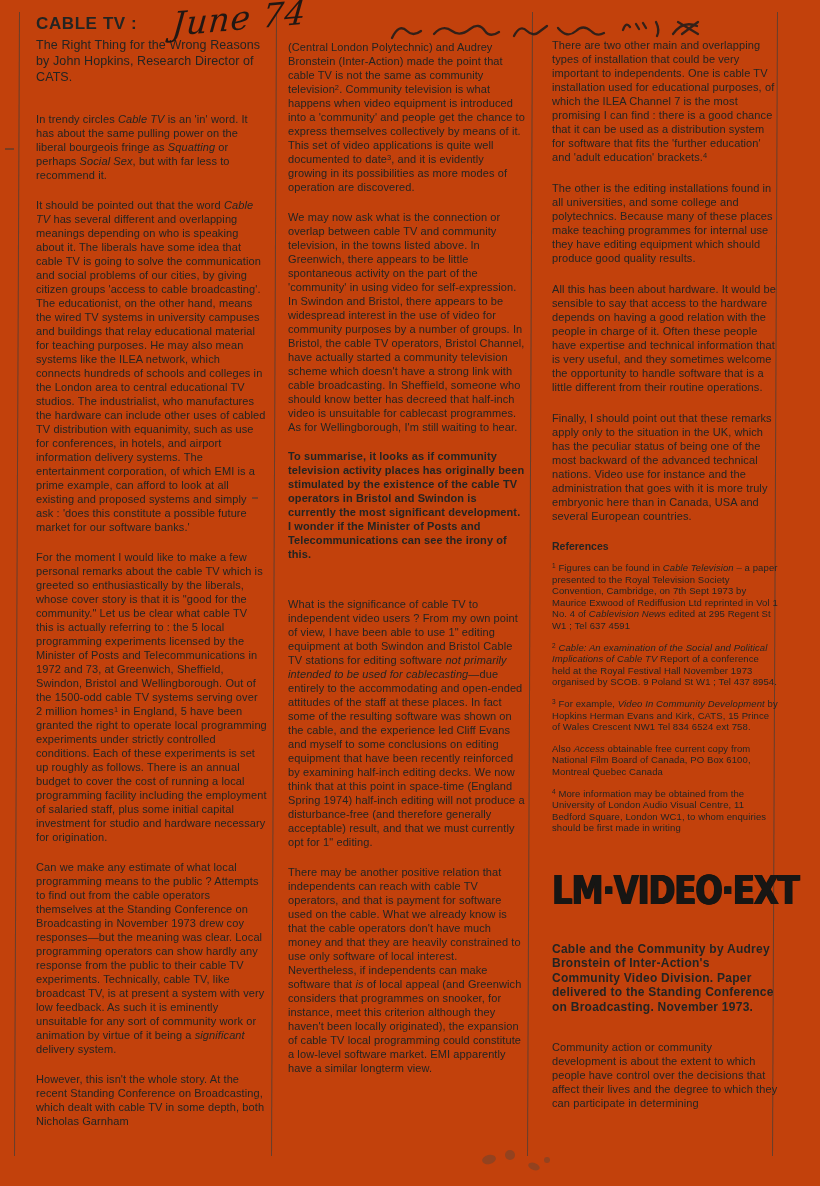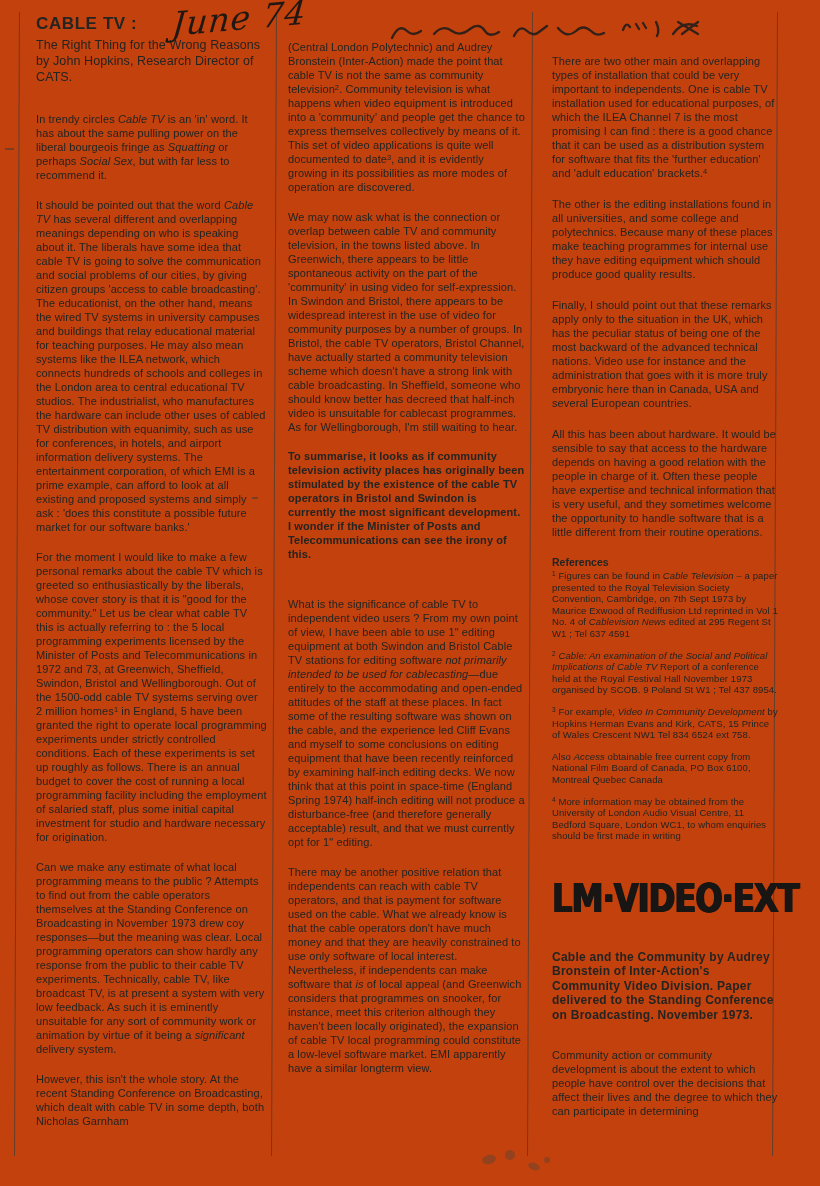--- a/index.html
+++ b/index.html
@@ -3,27 +3,27 @@
 <meta charset="utf-8">
 <style>
   html,body{margin:0;padding:0;background:#dcdad5;}
   .page{position:relative;width:820px;height:1186px;background:#c2410c;
         font-family:"Liberation Sans",sans-serif;color:#242422;overflow:hidden;}
   .vrule{position:absolute;top:12px;height:1144px;width:1.2px;background:#3e3d3a;
          opacity:.7;transform:rotate(.25deg);transform-origin:top center;}
   .col{position:absolute;}
   .col1{left:36px;top:14px;width:231px;}
   .col2{left:288px;top:24px;width:237px;}
-  .col3{left:552px;top:38px;width:226px;}
+  .col3{left:552px;top:22px;width:226px;}
   .col p{margin:16px 0 15px 0;font-size:11px;line-height:14px;letter-spacing:.1px;text-align:left;}
   h1.title{font-size:17px;margin:0 0 3px 0;font-weight:bold;letter-spacing:.6px;}
   h2.subtitle{font-size:12.5px;line-height:16px;margin:0 0 27px 0;font-weight:normal;letter-spacing:.1px;}
   .bold-para{font-weight:bold;letter-spacing:.25px;margin:5px 0 36px 0 !important;line-height:14.5px;}
   .col3 p{margin-bottom:17px;}
-  h3.refs-head{font-size:10.5px;font-weight:bold;margin:14px 0 2px 0;}
+  h3.refs-head{font-size:10.5px;font-weight:bold;margin:14px 0 10px 0;}
   p.ref{font-size:9.5px;line-height:11.6px;margin:0 0 10px 0;}
   .logo{font-family:"DejaVu Sans",sans-serif;font-weight:bold;font-size:31px;
         letter-spacing:-1px;margin:38px 0 0 0;white-space:nowrap;color:#171614;
         transform:scale(1.04,1.25);transform-origin:left center;
         text-shadow:.8px 0 0 currentColor,-.8px 0 0 currentColor,0 .4px 0 currentColor;}
   p.credit{font-weight:bold;font-size:12px;line-height:14.5px;letter-spacing:.25px;margin:34px 0 26px 0;}
   sup{font-size:68%;line-height:0;position:relative;top:-3px;vertical-align:baseline;}
   .i{font-style:italic;}
   .handwriting{position:absolute;left:172px;top:-2px;width:150px;
         font-family:"DejaVu Serif",serif;font-style:italic;font-size:33px;color:#141414;
@@ -56,22 +56,22 @@
     <p><span>(Central London Polytechnic) and Audrey Bronstein (Inter-Action) made the point that cable TV is not the same as community television</span><sup>2</sup><span>. Community television is what happens when video equipment is introduced into a 'community' and people get the chance to express themselves collectively by means of it. This set of video applications is quite well documented to date</span><sup>3</sup><span>, and it is evidently growing in its possibilities as more modes of operation are discovered.</span></p>
     <p><span>We may now ask what is the connection or overlap between cable TV and community television, in the towns listed above. In Greenwich, there appears to be little spontaneous activity on the part of the 'community' in using video for self-expression. In Swindon and Bristol, there appears to be widespread interest in the use of video for community purposes by a number of groups. In Bristol, the cable TV operators, Bristol Channel, have actually started a community television scheme which doesn't have a strong link with cable broadcasting. In Sheffield, someone who should know better has decreed that half-inch video is unsuitable for cablecast programmes. As for Wellingborough, I'm still waiting to hear.</span></p>
     <p class="bold-para"><span>To summarise, it looks as if community television activity places has originally been stimulated by the existence of the cable TV operators in Bristol and Swindon is currently the most significant development. I wonder if the Minister of Posts and Telecommunications can see the irony of this.</span></p>
     <p><span>What is the significance of cable TV to independent video users ? From my own point of view, I have been able to use 1" editing equipment at both Swindon and Bristol Cable TV stations for editing software </span><span class="i">not primarily intended to be used for cablecasting</span><span>—due entirely to the accommodating and open-ended attitudes of the staff at these places. In fact some of the resulting software was shown on the cable, and the experience led Cliff Evans and myself to some conclusions on editing equipment that have been recently reinforced by examining half-inch editing decks. We now think that at this point in space-time (England Spring 1974) half-inch editing will not produce a disturbance-free (and therefore generally acceptable) result, and that we must currently opt for 1" editing.</span></p>
     <p><span>There may be another positive relation that independents can reach with cable TV operators, and that is payment for software used on the cable. What we already know is that the cable operators don't have much money and that they are heavily constrained to use only software of local interest. Nevertheless, if independents can make software that </span><span class="i">is</span><span> of local appeal (and Greenwich considers that programmes on snooker, for instance, meet this criterion although they haven't been locally originated), the expansion of cable TV local programming could constitute a low-level software market. EMI apparently have a similar longterm view.</span></p>
   </section>
 
   <section class="col col3">
     <p><span>There are two other main and overlapping types of installation that could be very important to independents. One is cable TV installation used for educational purposes, of which the ILEA Channel 7 is the most promising I can find : there is a good chance that it can be used as a distribution system for software that fits the 'further education' and 'adult education' brackets.</span><sup>4</sup></p>
     <p><span>The other is the editing installations found in all universities, and some college and polytechnics. Because many of these places make teaching programmes for internal use they have editing equipment which should produce good quality results.</span></p>
+    <p><span>All this has been about hardware. It would be sensible to say that access to the hardware depends on having a good relation with the people in charge of it. Often these people have expertise and technical information that is very useful, and they sometimes welcome the opportunity to handle software that is a little different from their routine operations.</span></p>
     <p><span>Finally, I should point out that these remarks apply only to the situation in the UK, which has the peculiar status of being one of the most backward of the advanced technical nations. Video use for instance and the administration that goes with it is more truly embryonic here than in Canada, USA and several European countries.</span></p>
-    <p><span>All this has been about hardware. It would be sensible to say that access to the hardware depends on having a good relation with the people in charge of it. Often these people have expertise and technical information that is very useful, and they sometimes welcome the opportunity to handle software that is a little different from their routine operations.</span></p>
     <h3 class="refs-head">References</h3>
     <p class="ref"><sup>1</sup><span> Figures can be found in </span><span class="i">Cable Television –</span><span> a paper presented to the Royal Television Society Convention, Cambridge, on 7th Sept 1973 by Maurice Exwood of Rediffusion Ltd reprinted in Vol 1 No. 4 of </span><span class="i">Cablevision News</span><span> edited at 295 Regent St W1 ; Tel 637 4591</span></p>
     <p class="ref"><sup>2</sup><span> </span><span class="i">Cable: An examination of the Social and Political Implications of Cable TV</span><span> Report of a conference held at the Royal Festival Hall November 1973 organised by SCOB. 9 Poland St W1 ; Tel 437 8954.</span></p>
     <p class="ref"><sup>3</sup><span> For example, </span><span class="i">Video In Community Development</span><span> by Hopkins Herman Evans and Kirk, CATS, 15 Prince of Wales Crescent NW1 Tel 834 6524 ext 758.</span></p>
     <p class="ref"><span>Also </span><span class="i">Access</span><span> obtainable free current copy from National Film Board of Canada, PO Box 6100, Montreal Quebec Canada</span></p>
     <p class="ref"><sup>4</sup><span> More information may be obtained from the University of London Audio Visual Centre, 11 Bedford Square, London WC1, to whom enquiries should be first made in writing</span></p>
     <div class="logo">LM·VIDEO·EXT</div>
     <p class="credit">Cable and the Community by Audrey Bronstein of Inter-Action's Community Video Division. Paper delivered to the Standing Conference on Broadcasting. November 1973.</p>
     <p><span>Community action or community development is about the extent to which people have control over the decisions that affect their lives and the degree to which they can participate in determining</span></p>
   </section>

